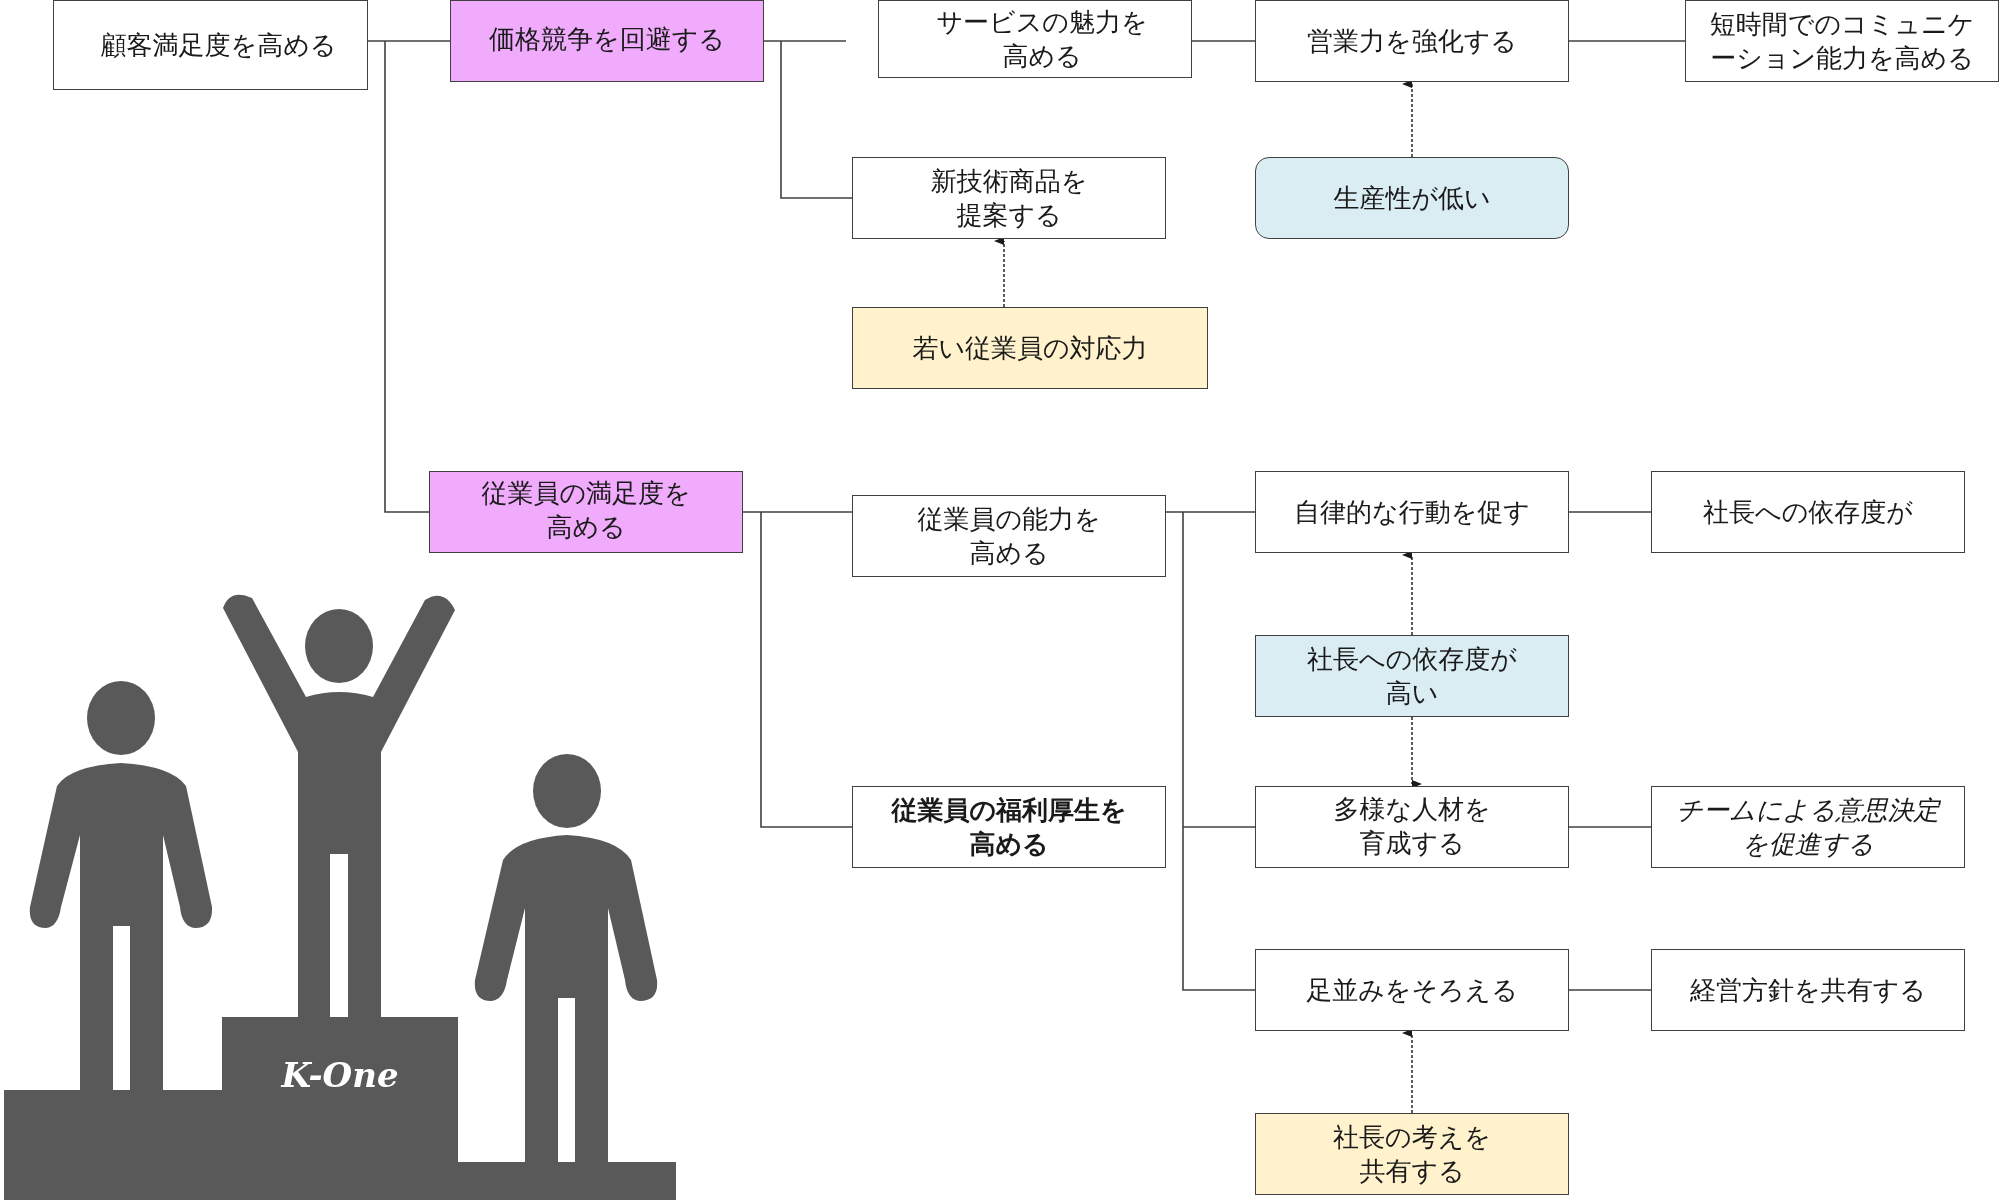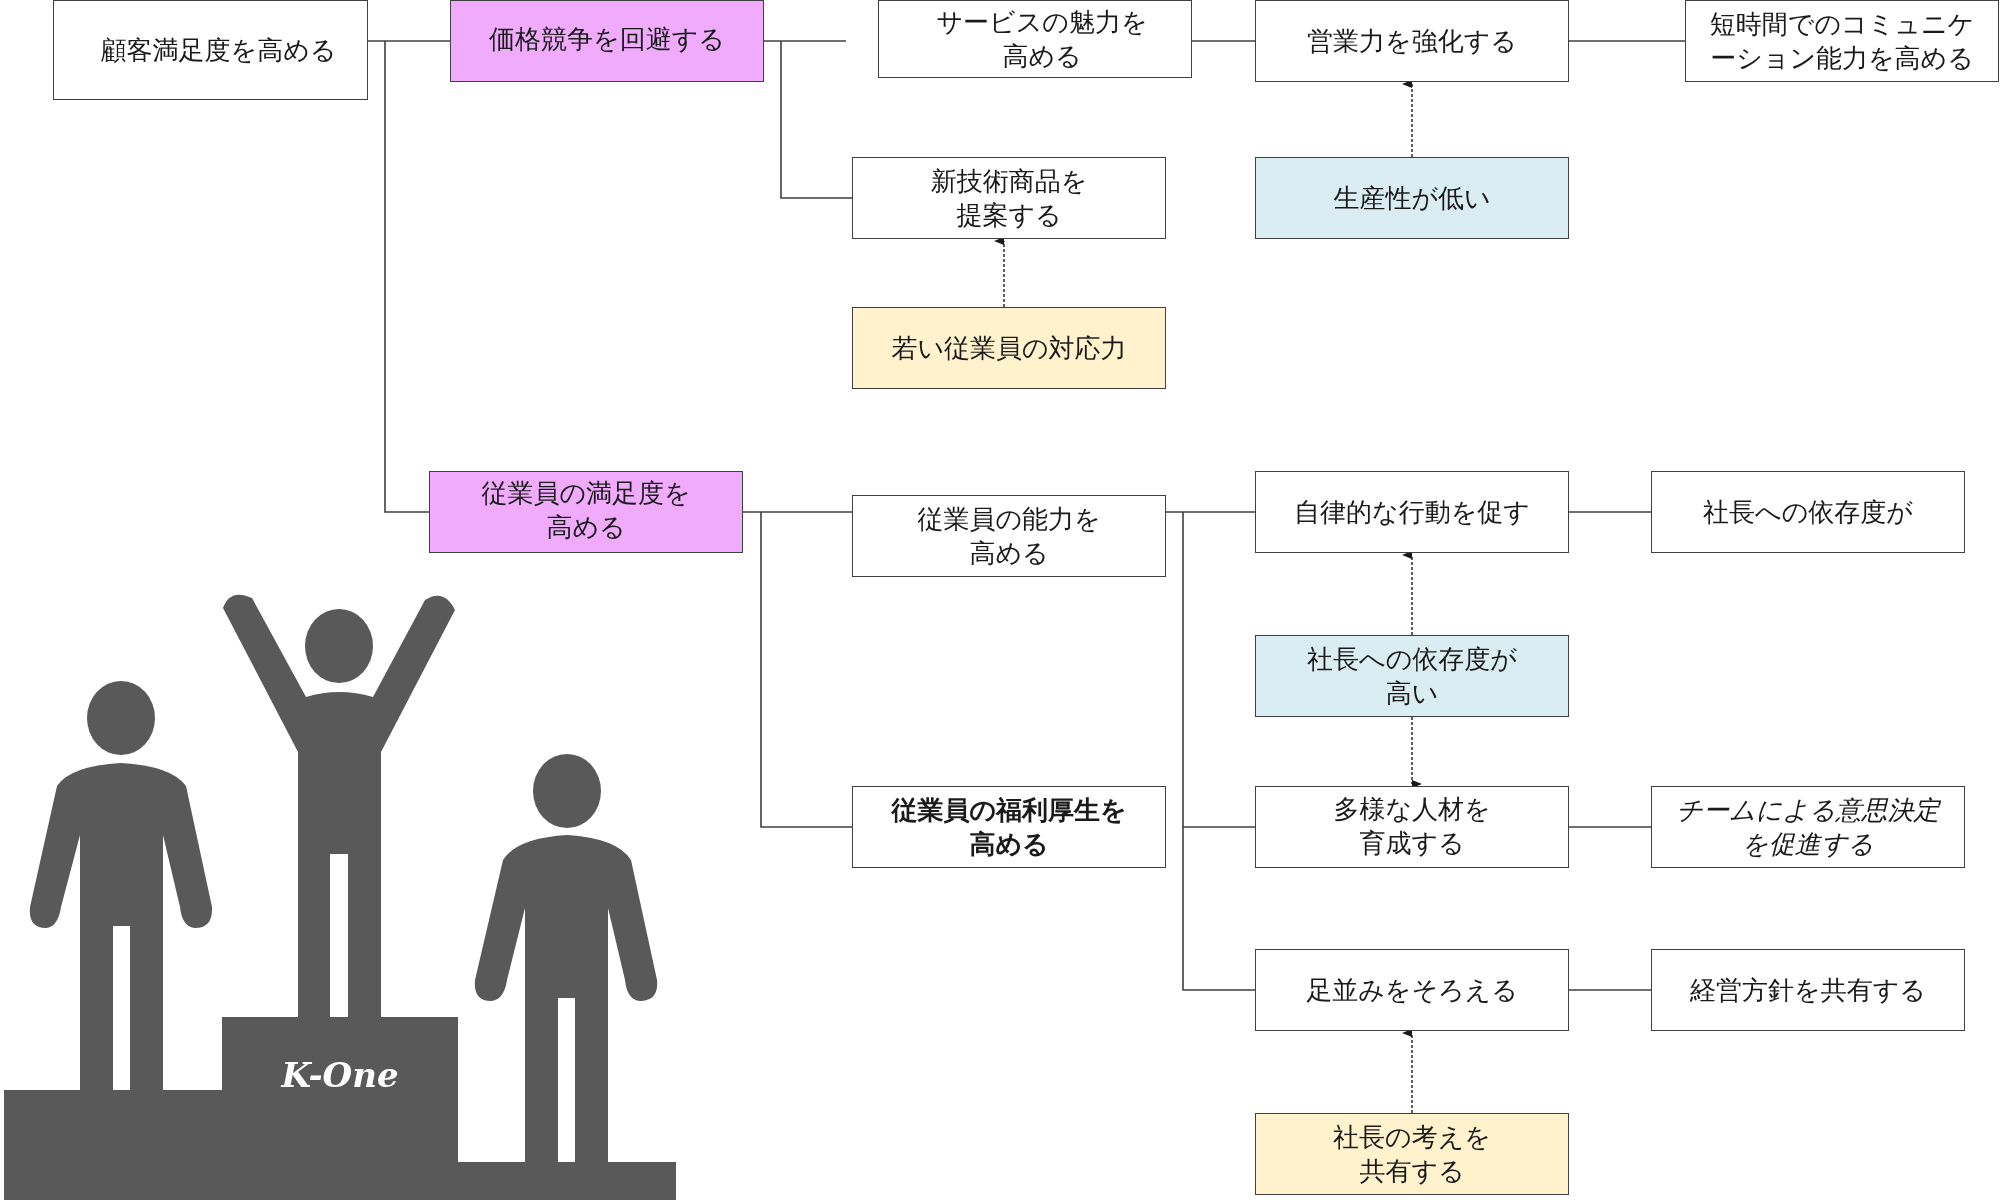--- a/index.html
+++ b/index.html
@@ -47,32 +47,32 @@
   </g>
   <g stroke="#1a1a1a" stroke-width="1.4" stroke-dasharray="3,2" fill="none">
     <path d="M1412,157 V84" marker-end="url(#arrow)"></path>
     <path d="M1004,307 V241" marker-end="url(#arrow)"></path>
     <path d="M1412,635 V555" marker-end="url(#arrow)"></path>
     <path d="M1412,717 V784" marker-end="url(#arrow)"></path>
     <path d="M1412,1113 V1033" marker-end="url(#arrow)"></path>
   </g>
 </svg>
 
-<div class="box" style="left:53px;top:0;width:315px;height:100px;padding-left:16px;">顧客満足度を高める</div>
+<div class="box" style="left:53px;top:0;width:315px;height:90px;padding-left:16px;">顧客満足度を高める</div>
 <div class="box orange" style="left:450px;top:0;width:314px;height:82px;">価格競争を回避する</div>
 <div class="box" style="left:878px;top:0;width:314px;height:78px;padding-left:14px;">サービスの魅力を
 高める</div>
 <div class="box" style="left:1255px;top:0;width:314px;height:82px;">営業力を強化する</div>
 <div class="box" style="left:1685px;top:0;width:314px;height:82px;">短時間でのコミュニケ
 ーション能力を高める</div>
 
 <div class="box" style="left:852px;top:157px;width:314px;height:82px;">新技術商品を
 提案する</div>
-<div class="box blue" style="left:1255px;top:157px;width:314px;height:82px;">生産性が低い</div>
-<div class="box yellow" style="left:852px;top:307px;width:314px;height:82px;">若い従業員の対応力</div>
+<div class="box blue" style="left:1255px;top:157px;width:314px;height:82px;border-radius:14px;">生産性が低い</div>
+<div class="box yellow" style="left:852px;top:307px;width:356px;height:82px;">若い従業員の対応力</div>
 
 <div class="box orange" style="left:429px;top:471px;width:314px;height:82px;">従業員の満足度を
 高める</div>
 <div class="box" style="left:852px;top:471px;width:314px;height:82px;margin-top:24px;">従業員の能力を
 高める</div>
 <div class="box" style="left:1255px;top:471px;width:314px;height:82px;">自律的な行動を促す</div>
 <div class="box" style="left:1651px;top:471px;width:314px;height:82px;">社長への依存度が</div>
 
 <div class="box blue" style="left:1255px;top:635px;width:314px;height:82px;">社長への依存度が
 高い</div>

